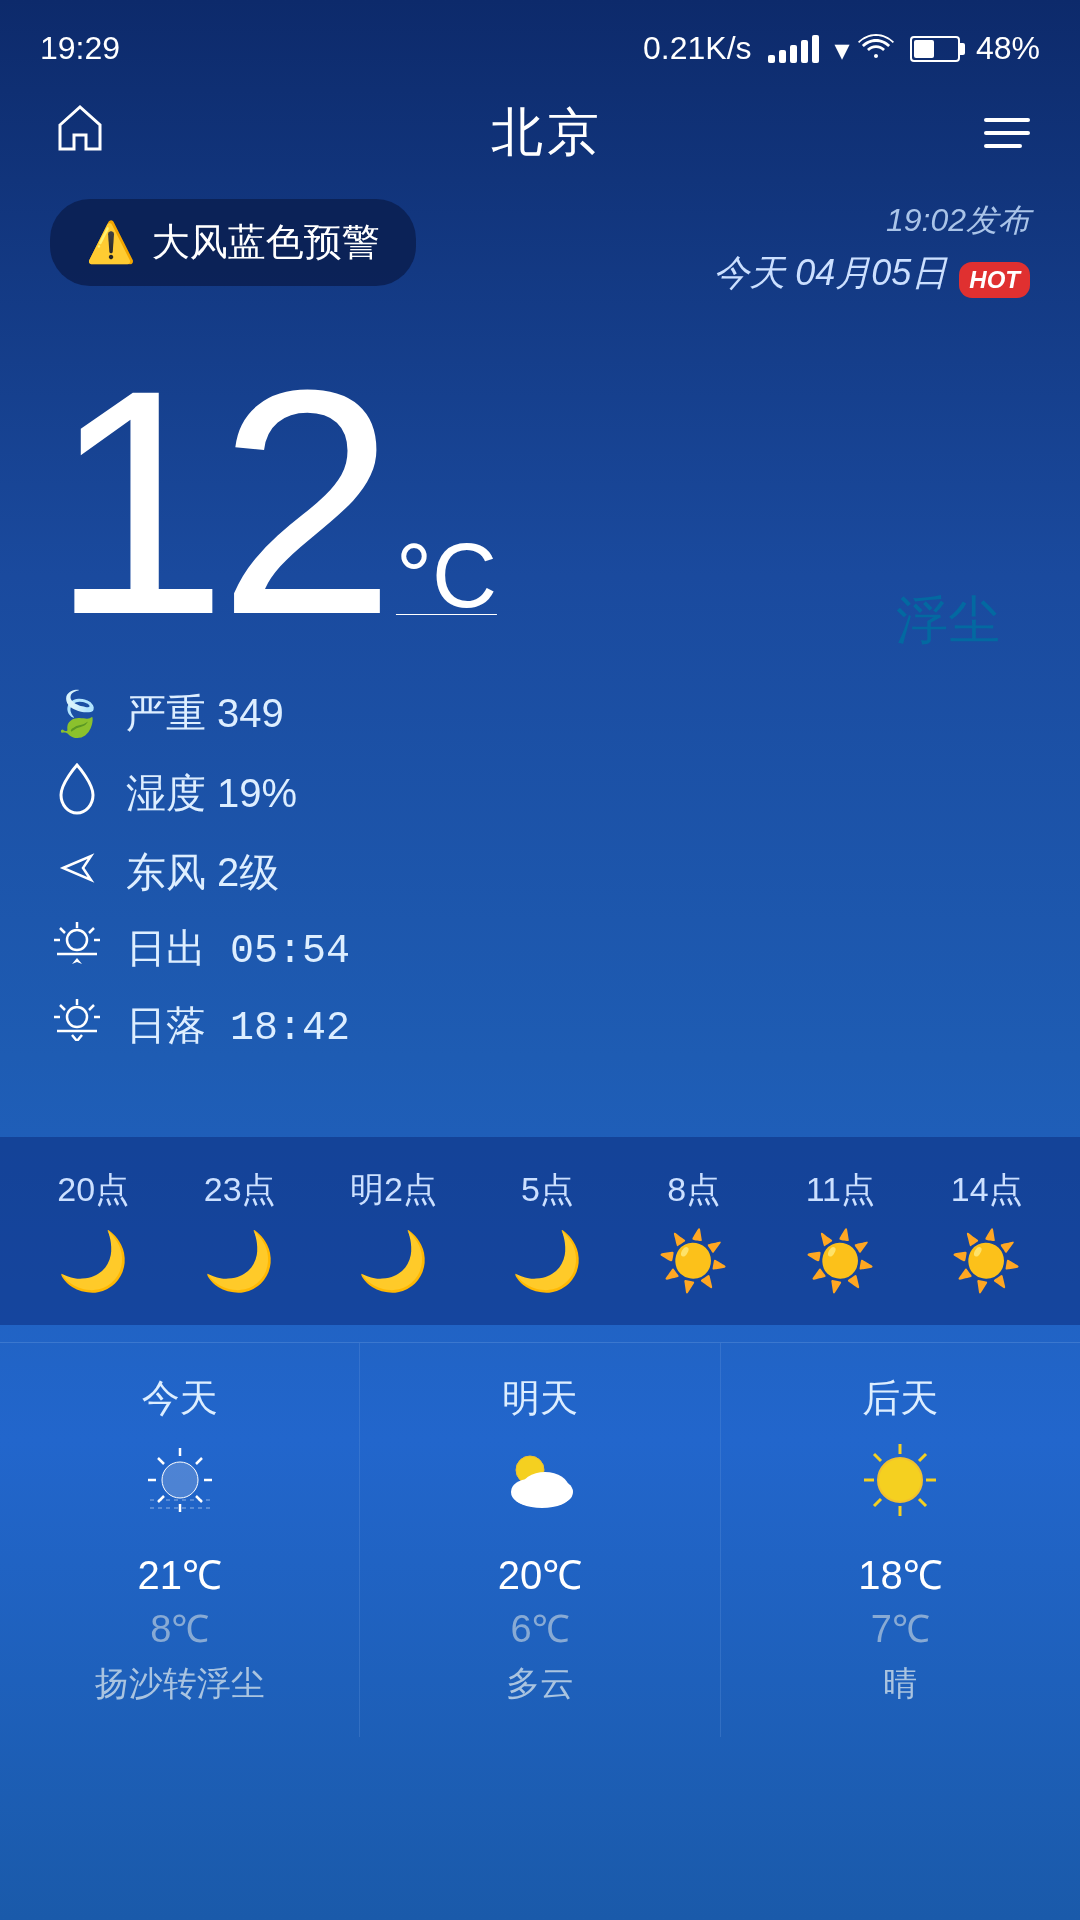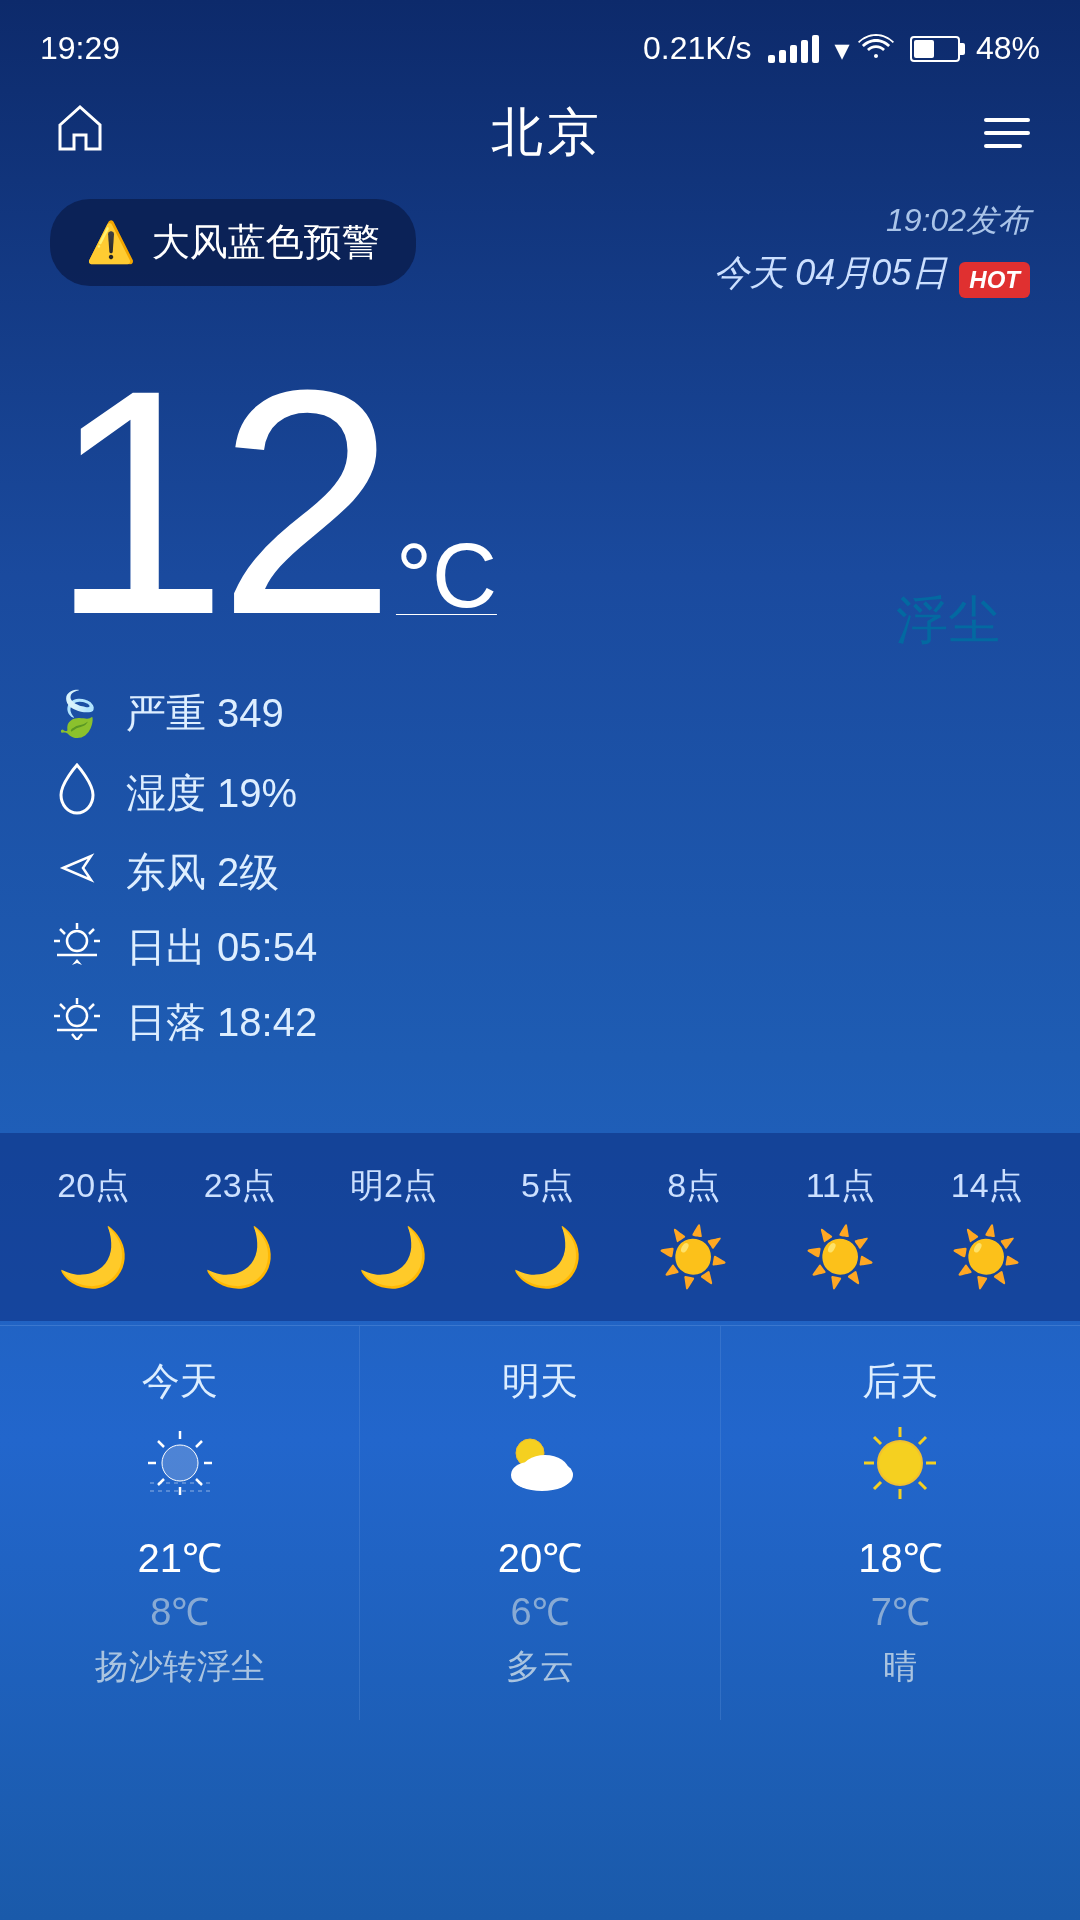--- a/index.html
+++ b/index.html
@@ -137,21 +137,21 @@
       gap: 12px;
       font-size: 36px;
       color: #cce0ff;
     }
     .hot-badge {
       background: #e03030;
       color: white;
       font-size: 24px;
       font-weight: bold;
       padding: 4px 10px;
-      border-radius: 6px;
+      border-radius: 13px;
     }
 
     
     .temperature-section {
       padding: 40px 50px 20px;
       position: relative;
     }
     .temp-big {
       font-size: 320px;
       font-weight: 200;
@@ -191,20 +191,21 @@
       width: 54px;
       text-align: center;
     }
     .detail-text {
       font-size: 40px;
       color: #ddeeff;
     }
     .green-leaf { color: #4dc85a; }
     .sun-row-group {
       margin-top: 10px;
+      font-family: Liberation Mono, monospace;
     }
 
     
     .hourly-section {
       background: rgba(10, 40, 120, 0.5);
       padding: 30px 20px;
       display: flex;
       justify-content: space-around;
       align-items: center;
       margin-top: 33px;
@@ -222,21 +223,21 @@
     .hour-icon {
       font-size: 58px;
     }
     .moon-icon { color: #f0c040; }
     .sun-icon-sm { color: #f5d020; }
 
     
     .forecast-section {
       display: flex;
       border-top: 1px solid rgba(100, 150, 220, 0.4);
-      margin-top: 4px;
+      margin-top: 17px;
     }
     .forecast-day {
       flex: 1;
       padding: 30px 20px;
       text-align: center;
       border-right: 1px solid rgba(100, 150, 220, 0.3);
     }
     .forecast-day:last-child { border-right: none; }
     .forecast-day-label {
       font-size: 38px;

